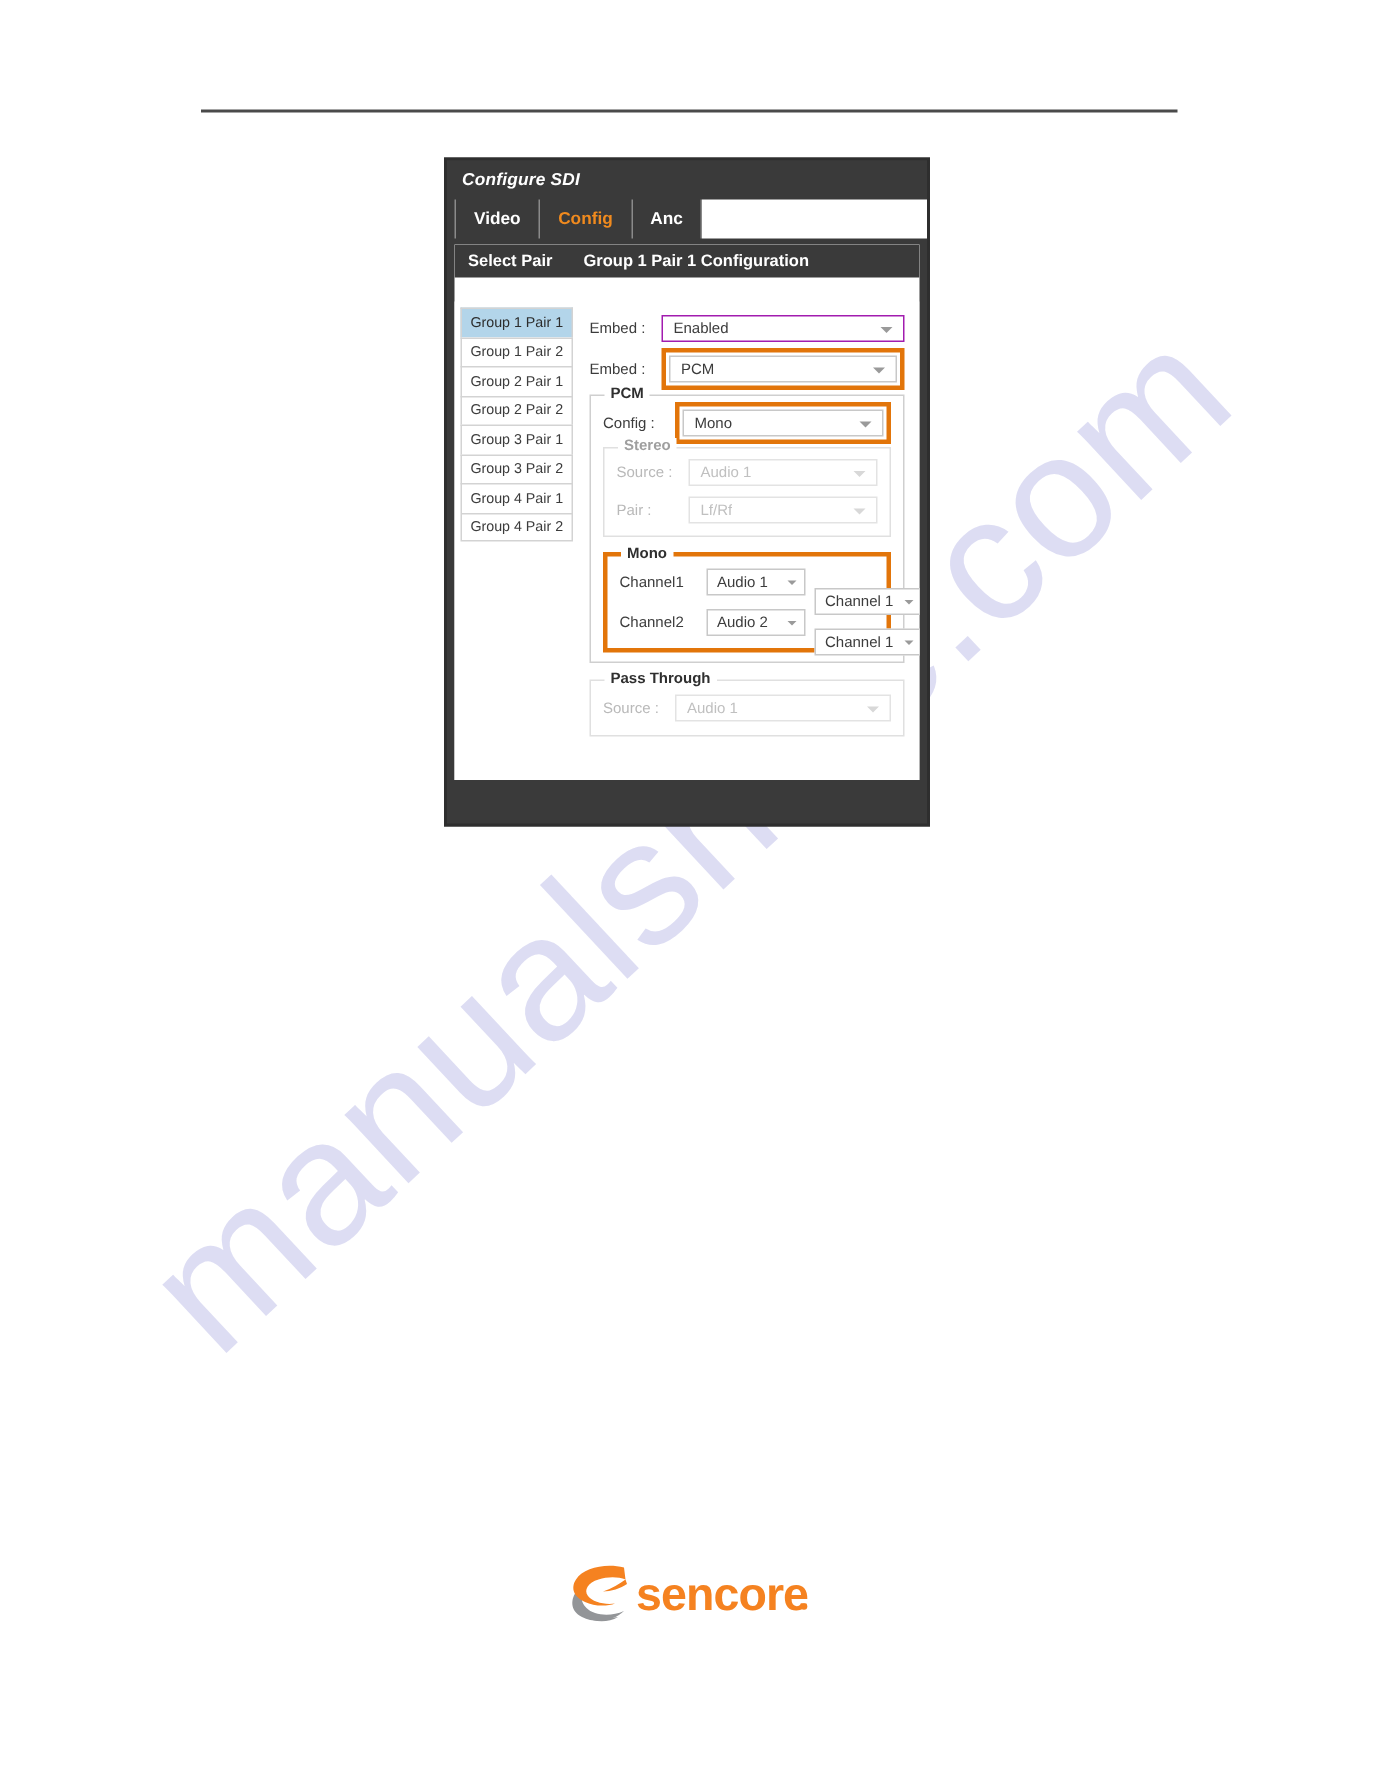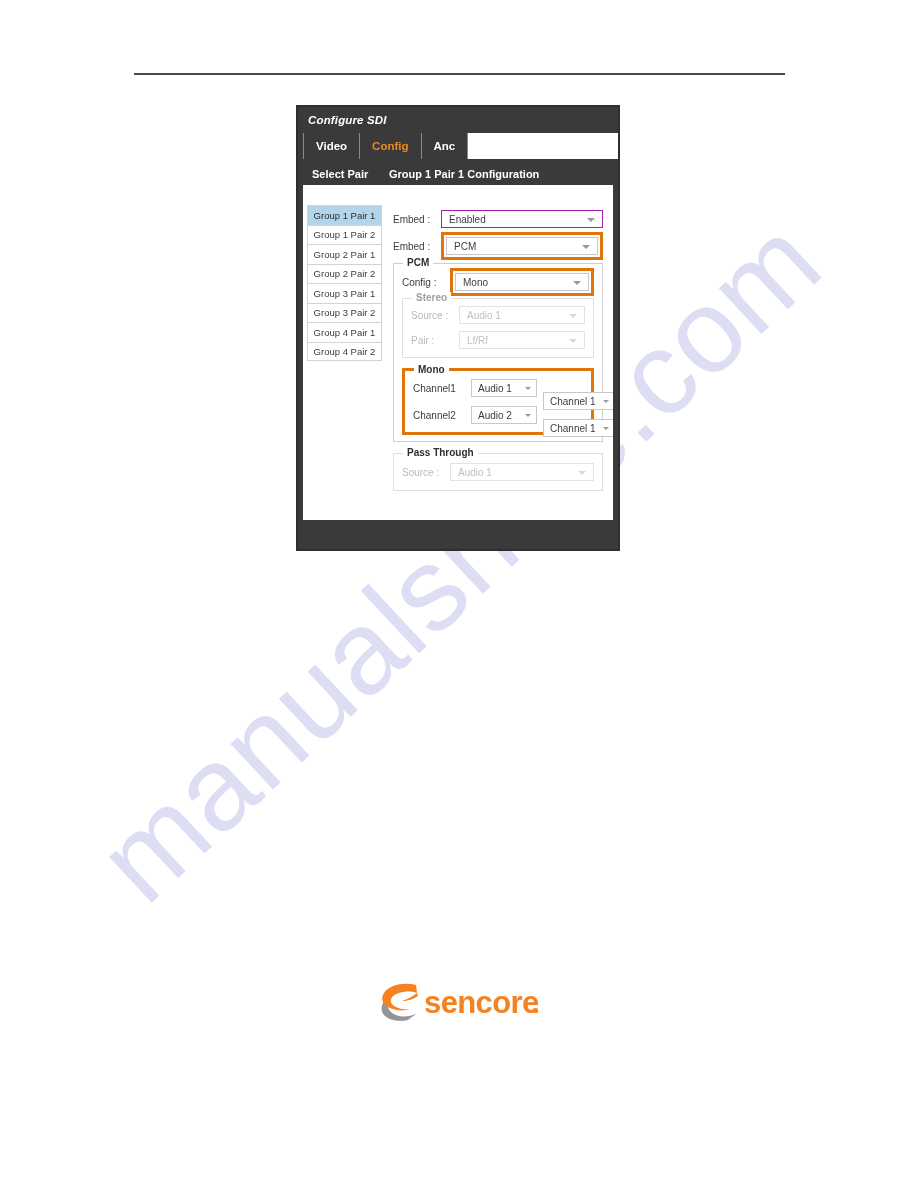--- a/index.html
+++ b/index.html
@@ -337,21 +337,21 @@
     margin-left: 9px;
     border: 1px solid #3d3d3d;
     box-sizing: border-box;
     cursor: default;
   }
 
   
   .logo {
     position: absolute;
     left: 376px;
-    top: 980px;
+    top: 1040px;
     width: 165px;
     height: 46px;
     z-index: 6;
   }
 </style>
 </head>
 <body>
 
 <div class="watermark">manualshive.com</div>
 

